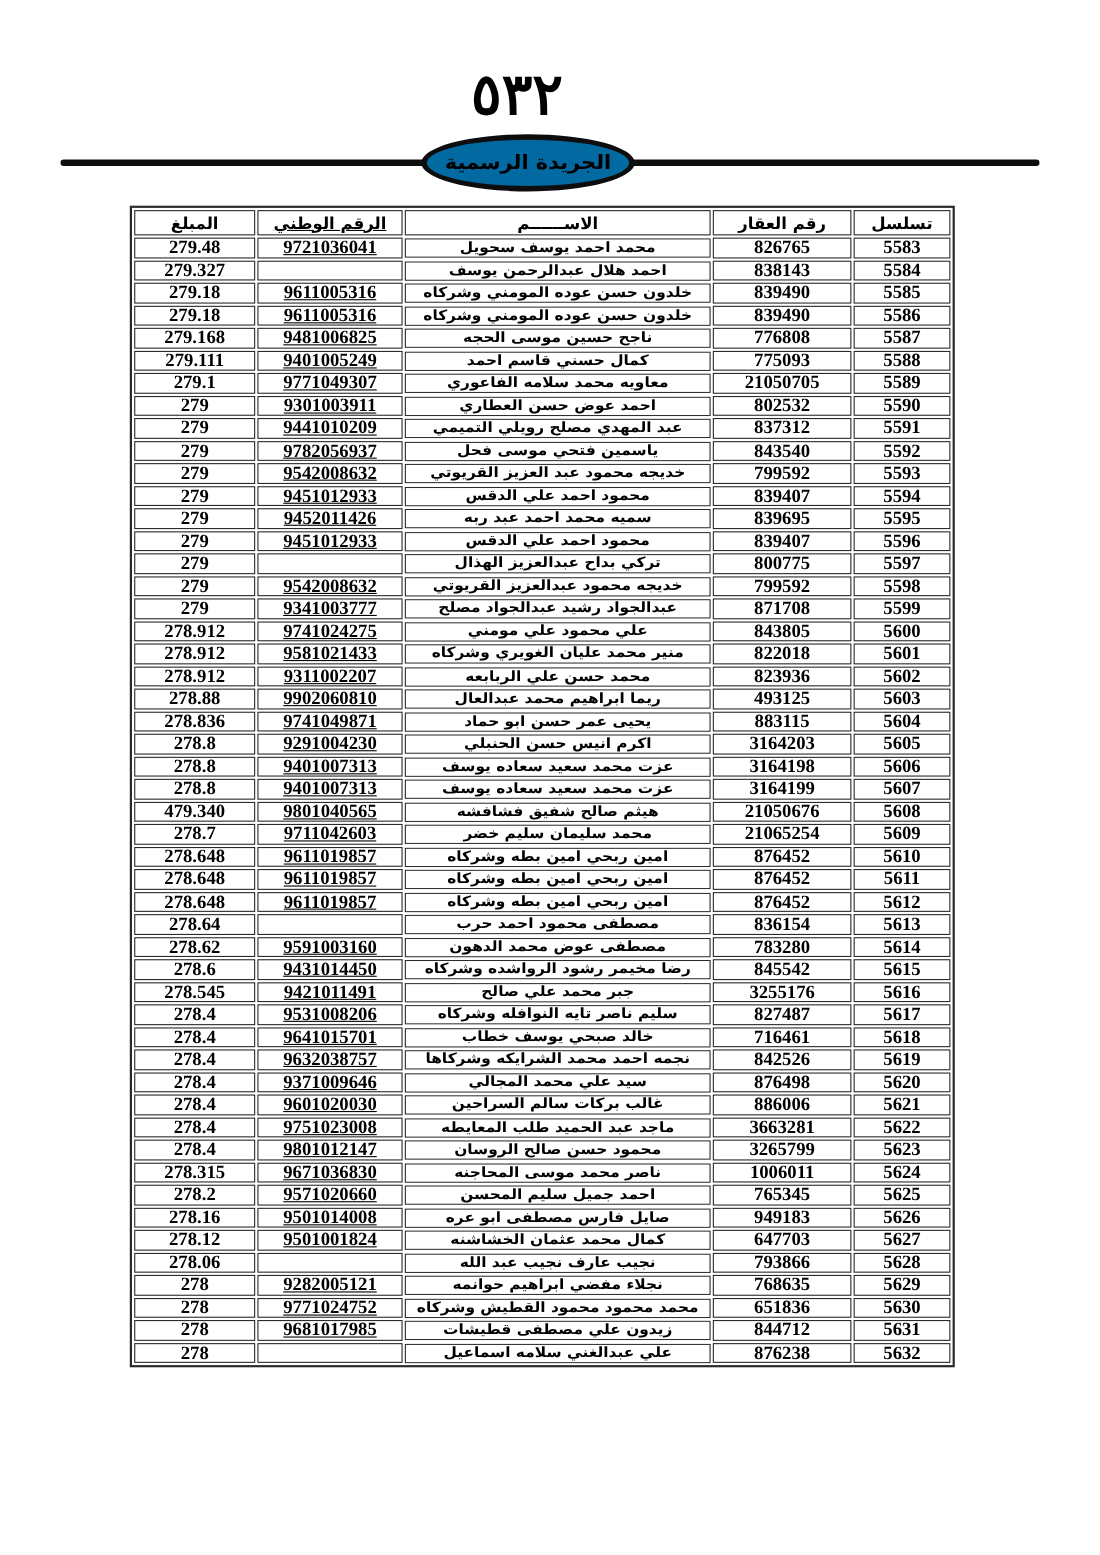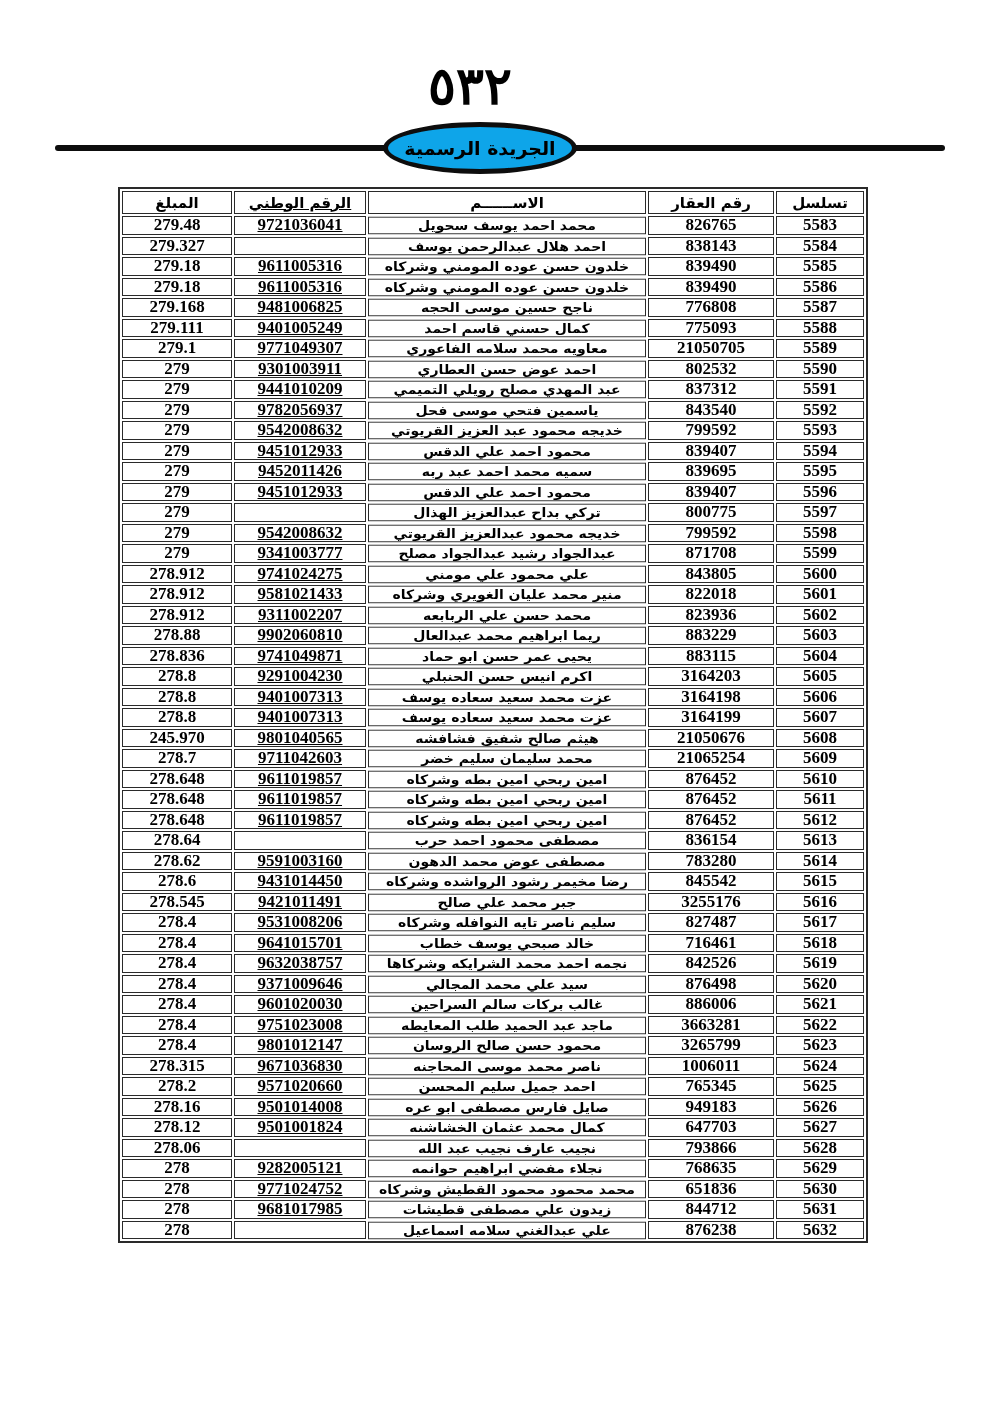--- a/index.html
+++ b/index.html
@@ -38,21 +38,21 @@
   }
   .gazette-oval {
     position: absolute;
     top: 122px;
     left: 383px;
     width: 194px;
     height: 52px;
     box-sizing: border-box;
     border: 5px solid #0d0d0d;
     border-radius: 50%;
-    background: #0ea5e9;
+    background: #0369a1;
     display: flex;
     align-items: center;
     justify-content: center;
   }
   .gazette-oval span {
     font-size: 19px;
     font-weight: bold;
     direction: rtl;
     font-family: "DejaVu Sans", sans-serif;
     transform: scaleY(0.95);
@@ -262,21 +262,21 @@
       </tr>
       <tr>
         <td class="c0 num">5602</td>
         <td class="c1 num">823936</td>
         <td class="c2 name">محمد حسن علي الربابعه</td>
         <td class="c3 num">9311002207</td>
         <td class="c4 num">278.912</td>
       </tr>
       <tr>
         <td class="c0 num">5603</td>
-        <td class="c1 num">883229</td>
+        <td class="c1 num">493125</td>
         <td class="c2 name">ريما ابراهيم محمد عبدالعال</td>
         <td class="c3 num">9902060810</td>
         <td class="c4 num">278.88</td>
       </tr>
       <tr>
         <td class="c0 num">5604</td>
         <td class="c1 num">883115</td>
         <td class="c2 name">يحيى عمر حسن ابو حماد</td>
         <td class="c3 num">9741049871</td>
         <td class="c4 num">278.836</td>
@@ -300,21 +300,21 @@
         <td class="c1 num">3164199</td>
         <td class="c2 name">عزت محمد سعيد سعاده يوسف</td>
         <td class="c3 num">9401007313</td>
         <td class="c4 num">278.8</td>
       </tr>
       <tr>
         <td class="c0 num">5608</td>
         <td class="c1 num">21050676</td>
         <td class="c2 name">هيثم صالح شفيق فشافشه</td>
         <td class="c3 num">9801040565</td>
-        <td class="c4 num">245.970</td>
+        <td class="c4 num">479.340</td>
       </tr>
       <tr>
         <td class="c0 num">5609</td>
         <td class="c1 num">21065254</td>
         <td class="c2 name">محمد سليمان سليم خضر</td>
         <td class="c3 num">9711042603</td>
         <td class="c4 num">278.7</td>
       </tr>
       <tr>
         <td class="c0 num">5610</td>

